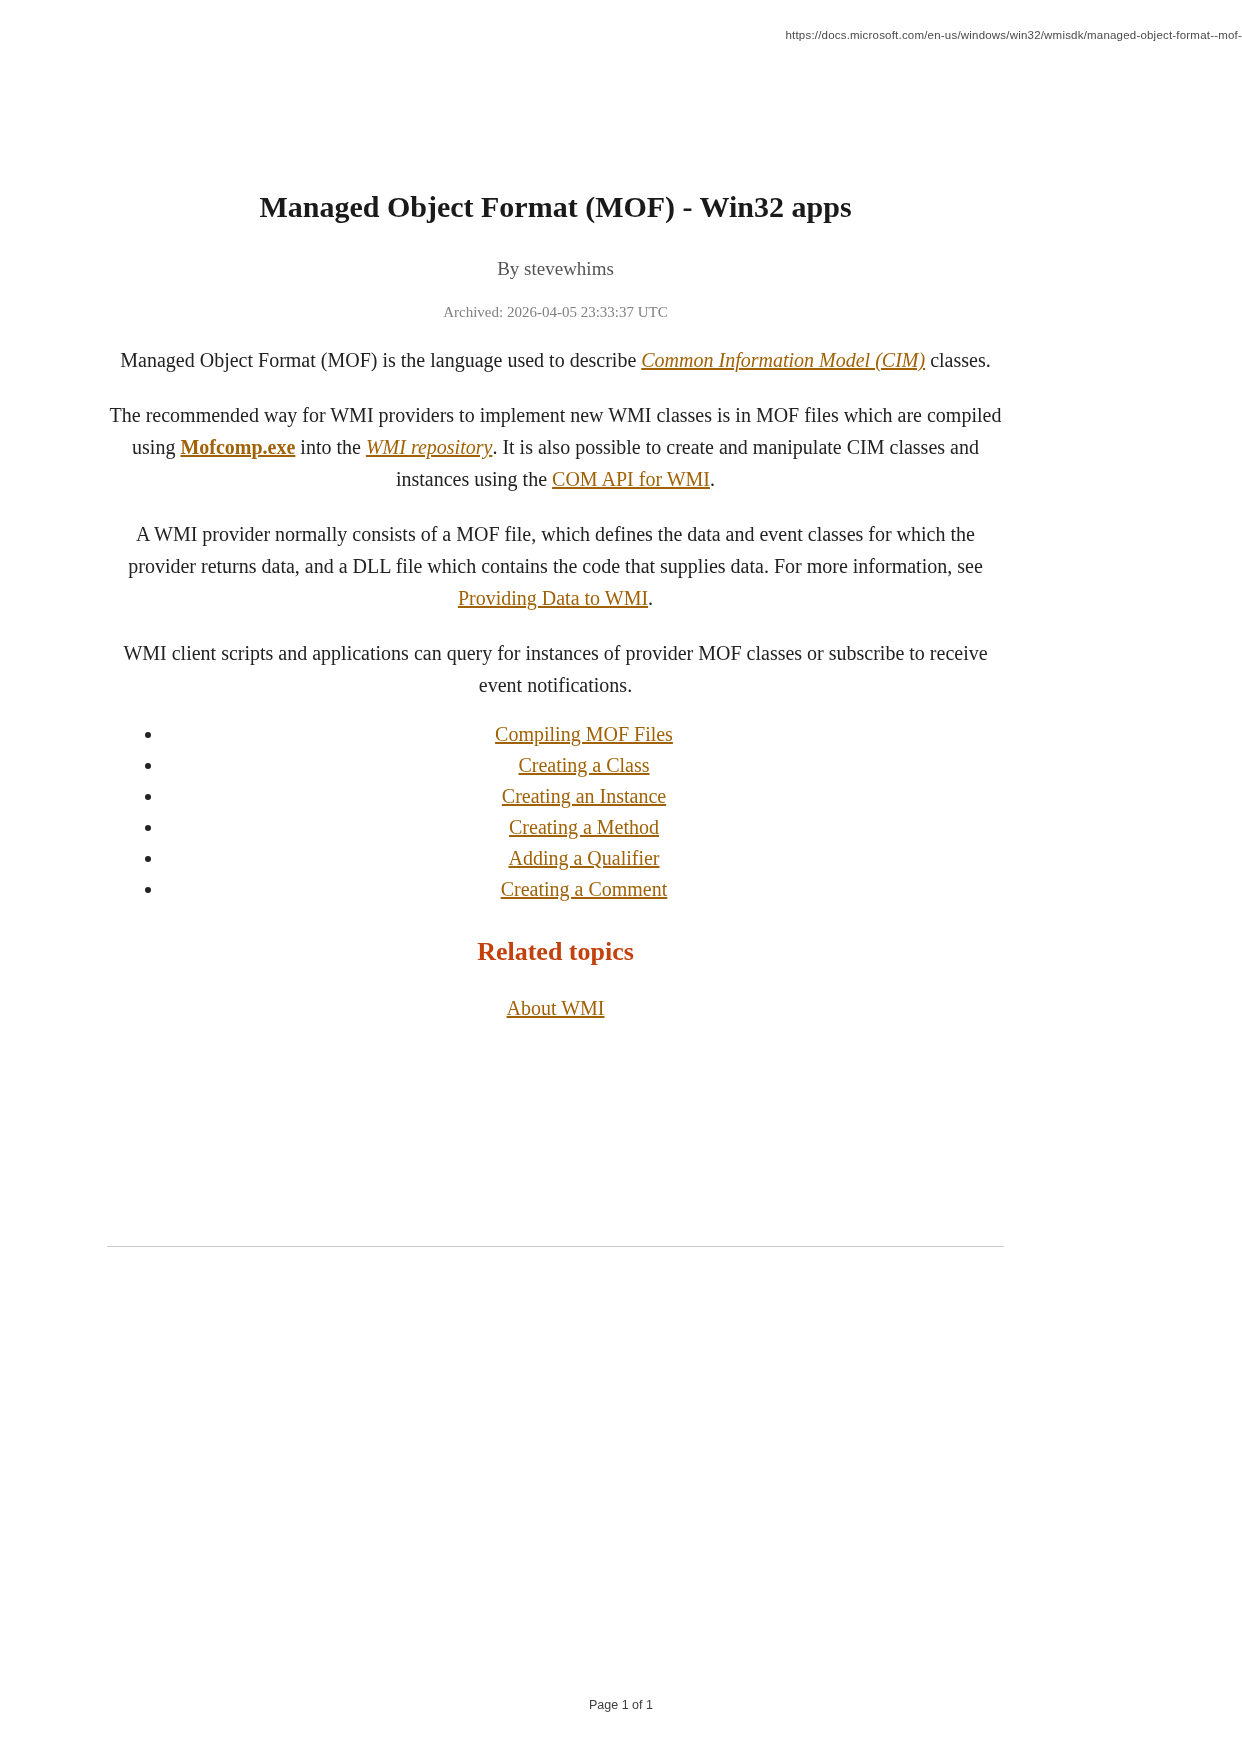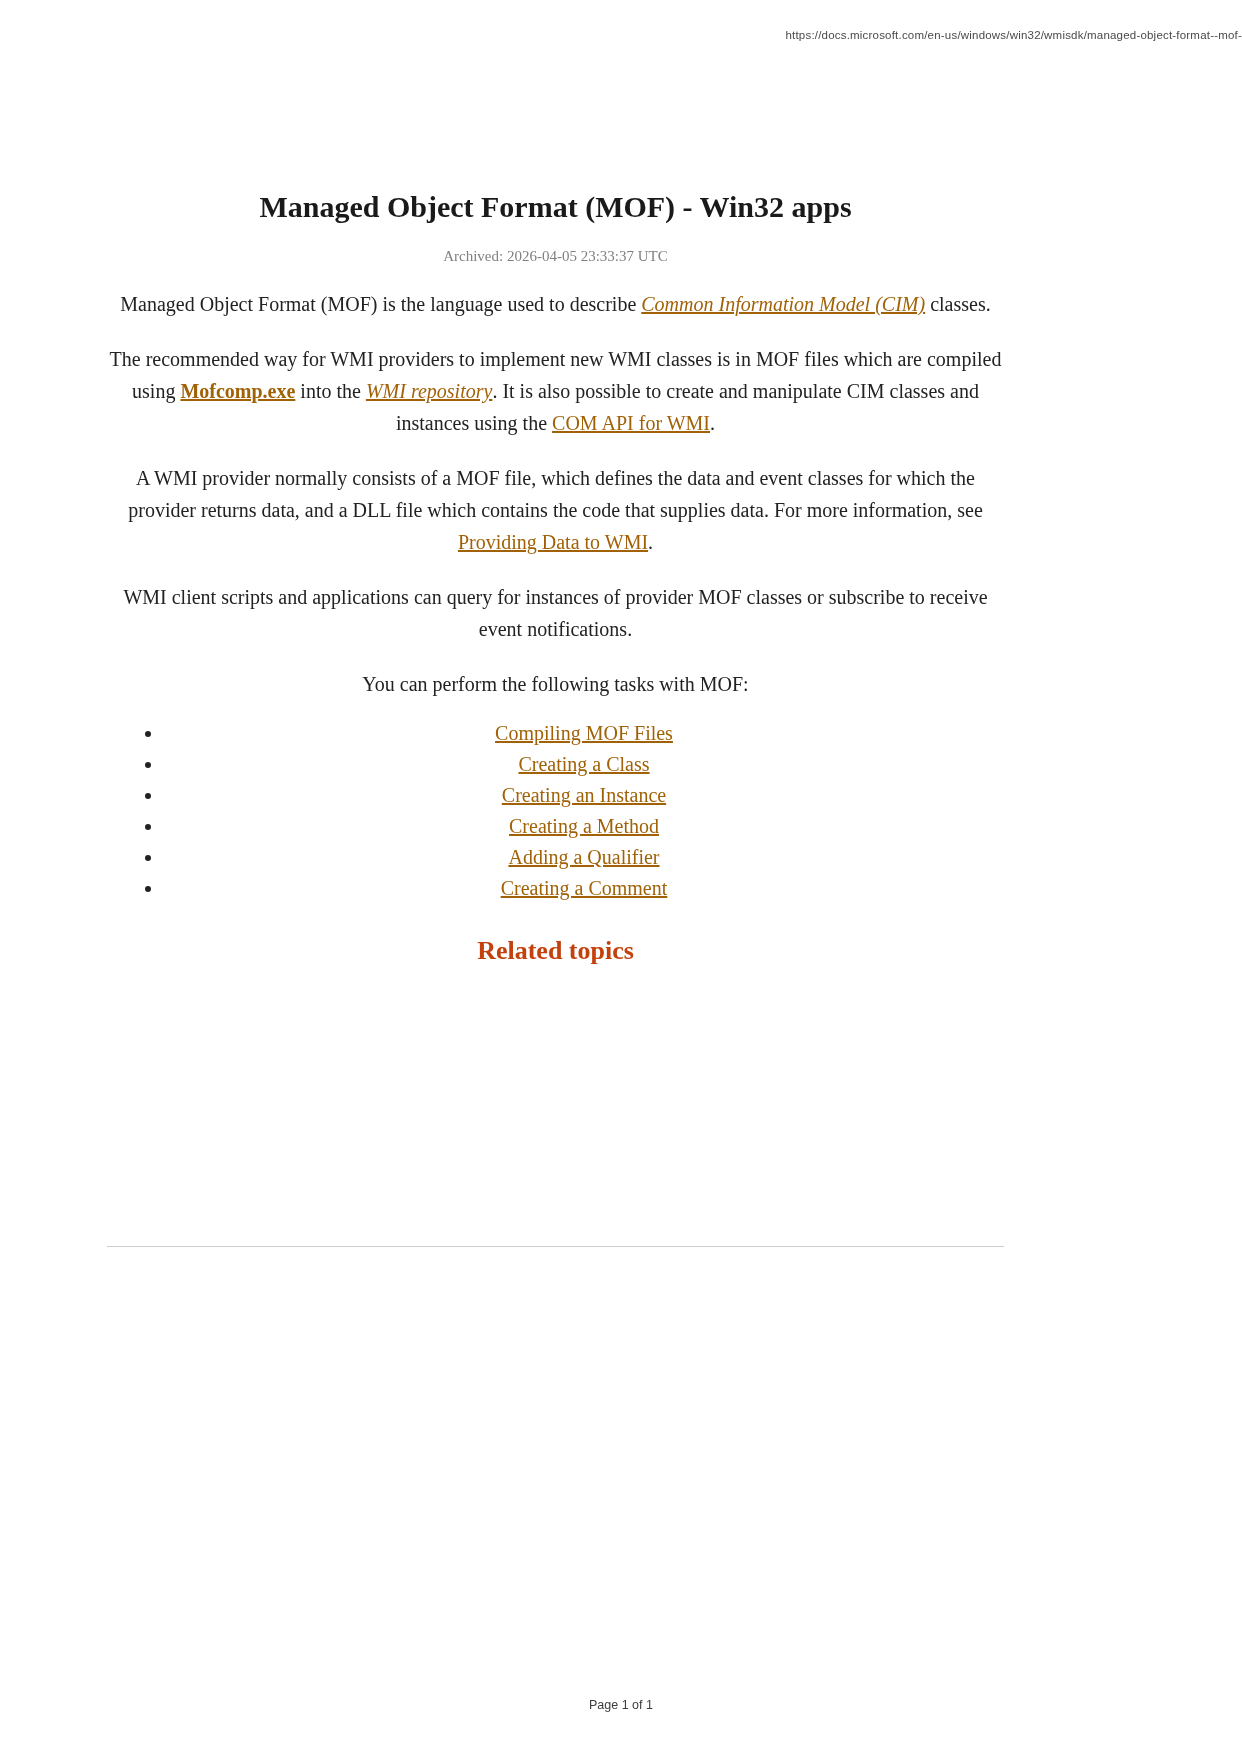--- a/index.html
+++ b/index.html
@@ -122,44 +122,45 @@
 </style>
 </head>
 <body>
 
 <div class="page-url">https://docs.microsoft.com/en-us/windows/win32/wmisdk/managed-object-format--mof-</div>
 
 <div class="content">
 
   <h1 class="title">Managed Object Format (MOF) - Win32 apps</h1>
 
+  <p class="byline">By stevewhims</p>
 
   <p class="archived">Archived: 2026-04-05 23:33:37 UTC</p>
 
   <p class="body"><span>Managed Object Format (MOF) is the language used to describe </span><a class="em" href="#">Common Information Model (CIM)</a><span> classes.</span></p>
 
   <p class="body"><span>The recommended way for WMI providers to implement new WMI classes is in MOF files which are compiled using </span><a class="strong" href="#">Mofcomp.exe</a><span> into the </span><a class="em" href="#">WMI repository</a><span>. It is also possible to create and manipulate CIM classes and instances using the </span><a href="#">COM API for WMI</a><span>.</span></p>
 
   <p class="body"><span>A WMI provider normally consists of a MOF file, which defines the data and event classes for which the provider returns data, and a DLL file which contains the code that supplies data. For more information, see </span><a href="#">Providing Data to WMI</a><span>.</span></p>
 
   <p class="body">WMI client scripts and applications can query for instances of provider MOF classes or subscribe to receive event notifications.</p>
 
-  <p class="body">You can perform the following tasks with MOF:</p>
 
   <ul class="tasks">
     <li><a href="#">Compiling MOF Files</a></li>
     <li><a href="#">Creating a Class</a></li>
     <li><a href="#">Creating an Instance</a></li>
     <li><a href="#">Creating a Method</a></li>
     <li><a href="#">Adding a Qualifier</a></li>
     <li><a href="#">Creating a Comment</a></li>
   </ul>
 
   <h2 class="related">Related topics</h2>
 
+  <p class="about"><a href="#">About WMI</a></p>
 
 </div>
 
 <div class="bottom-block">
   <hr class="divider">
 </div>
 
 <div class="page-footer">Page 1 of 1</div>
 
 </body></html>

